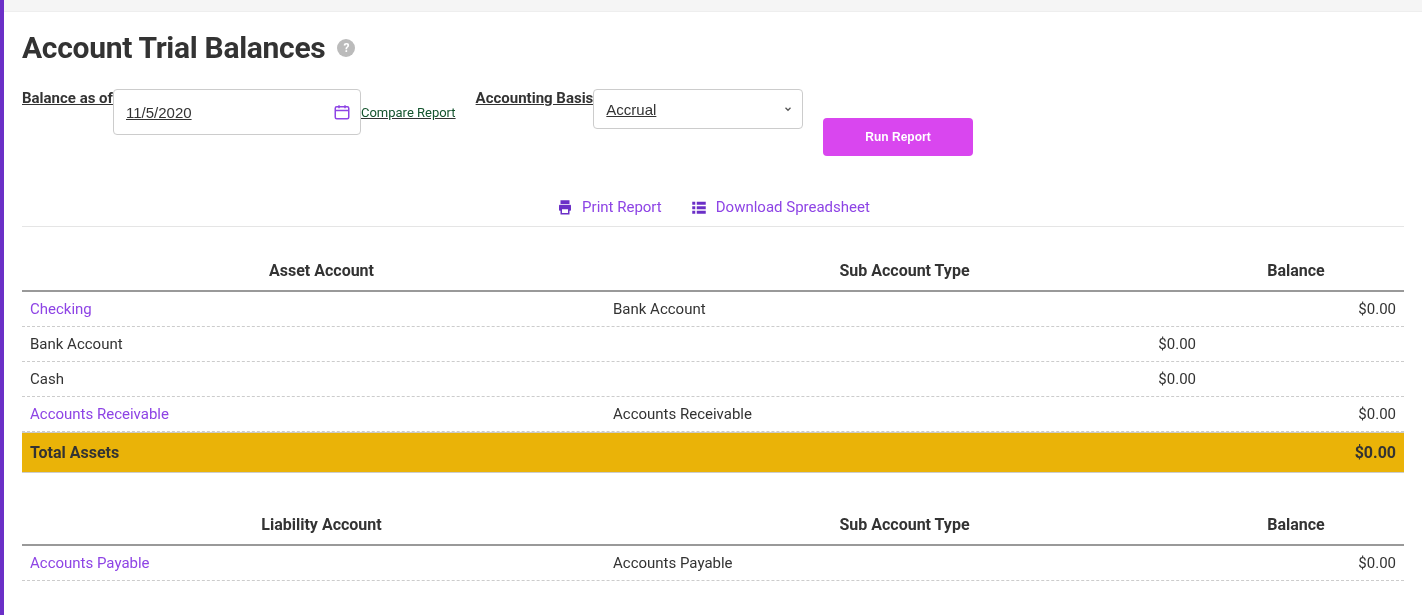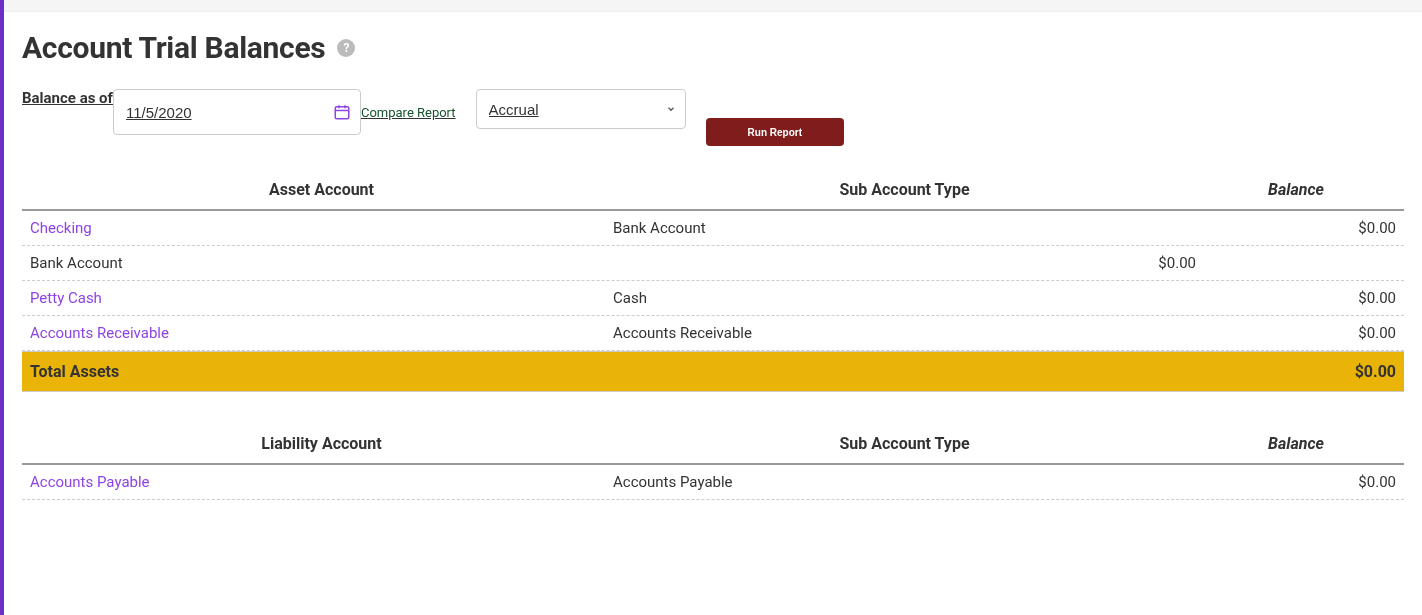--- a/index.html
+++ b/index.html
@@ -105,27 +105,27 @@
       position: absolute;
       right: 10px;
       top: 50%;
       transform: translateY(-50%);
       width: 10px;
       height: 10px;
       color: #555;
       pointer-events: none;
     }
     .run-button {
-      height: 28px;
+      height: 38px;
       padding: 0 42px;
-      background: #7f1d1d;
+      background: #d946ef;
       color: #fff;
       border: none;
       border-radius: 4px;
-      font-size: 10px;
+      font-size: 12px;
       font-weight: 700;
       cursor: pointer;
       margin-top: 29px;
     }
     .compare-link {
       color: #14532d;
       font-size: 13px;
       cursor: pointer;
       margin-top: 16px;
       display: inline-block;
@@ -162,21 +162,20 @@
       border-bottom: 2px solid #999;
     }
     .table-header .th {
       font-size: 16px;
       font-weight: 700;
       color: #333;
       text-align: center;
     }
     .th-right {
       text-align: right;
-      font-style: italic;
     }
     .table-row {
       display: grid;
       grid-template-columns: 1fr 1fr 200px;
       padding: 8px 8px;
       border-bottom: 1px dashed #ccc;
       font-size: 15px;
     }
     .cell-link {
       color: #8e44e5;
@@ -225,53 +224,74 @@
           <rect x="3" y="5" width="18" height="16" rx="2" fill="none" stroke="currentColor" stroke-width="2"></rect>
           <line x1="3" y1="10" x2="21" y2="10" stroke="currentColor" stroke-width="2"></line>
           <line x1="8" y1="3" x2="8" y2="7" stroke="currentColor" stroke-width="2"></line>
           <line x1="16" y1="3" x2="16" y2="7" stroke="currentColor" stroke-width="2"></line>
         </svg>
       </div>
       <a class="compare-link">Compare Report</a>
     </div>
 
     <div class="filter-group">
+      <label class="filter-label">Accounting Basis</label>
       <div class="input-wrap">
         <select class="select-input">
           <option>Accrual</option>
         </select>
         <svg class="chevron-down" viewBox="0 0 24 24" fill="none" stroke="currentColor" stroke-width="3">
           <polyline points="6 9 12 15 18 9"></polyline>
         </svg>
       </div>
     </div>
 
     <button class="run-button">Run Report</button>
 
   </div>
 
+  <div class="actions-row">
+    <a class="action-link">
+      <svg viewBox="0 0 24 24" fill="currentColor">
+        <rect x="6" y="3" width="12" height="5" fill="currentColor"></rect>
+        <rect x="4" y="9" width="16" height="8" rx="1" fill="currentColor"></rect>
+        <rect x="7" y="14" width="10" height="7" fill="#fff" stroke="currentColor" stroke-width="2"></rect>
+      </svg>
+      <span>Print Report</span>
+    </a>
+    <a class="action-link">
+      <svg viewBox="0 0 24 24" fill="currentColor">
+        <rect x="3" y="5" width="4" height="4"></rect>
+        <rect x="9" y="5" width="12" height="4"></rect>
+        <rect x="3" y="11" width="4" height="4"></rect>
+        <rect x="9" y="11" width="12" height="4"></rect>
+        <rect x="3" y="17" width="4" height="4"></rect>
+        <rect x="9" y="17" width="12" height="4"></rect>
+      </svg>
+      <span>Download Spreadsheet</span>
+    </a>
+  </div>
 
   <div class="report-table">
     <div class="table-header">
       <div class="th">Asset Account</div>
       <div class="th">Sub Account Type</div>
       <div class="th th-right">Balance</div>
     </div>
 
     <div class="table-row">
       <a class="cell-link">Checking</a>
       <span class="cell-text">Bank Account</span>
       <span class="cell-right">$0.00</span>
     </div>
     <div class="table-row">
       <span class="cell-text">Bank Account</span>
       <span class="cell-right">$0.00</span>
     </div>
     <div class="table-row">
-      <a class="cell-link">Petty Cash</a>
       <span class="cell-text">Cash</span>
       <span class="cell-right">$0.00</span>
     </div>
     <div class="table-row">
       <a class="cell-link">Accounts Receivable</a>
       <span class="cell-text">Accounts Receivable</span>
       <span class="cell-right">$0.00</span>
     </div>
 
     <div class="total-row">

